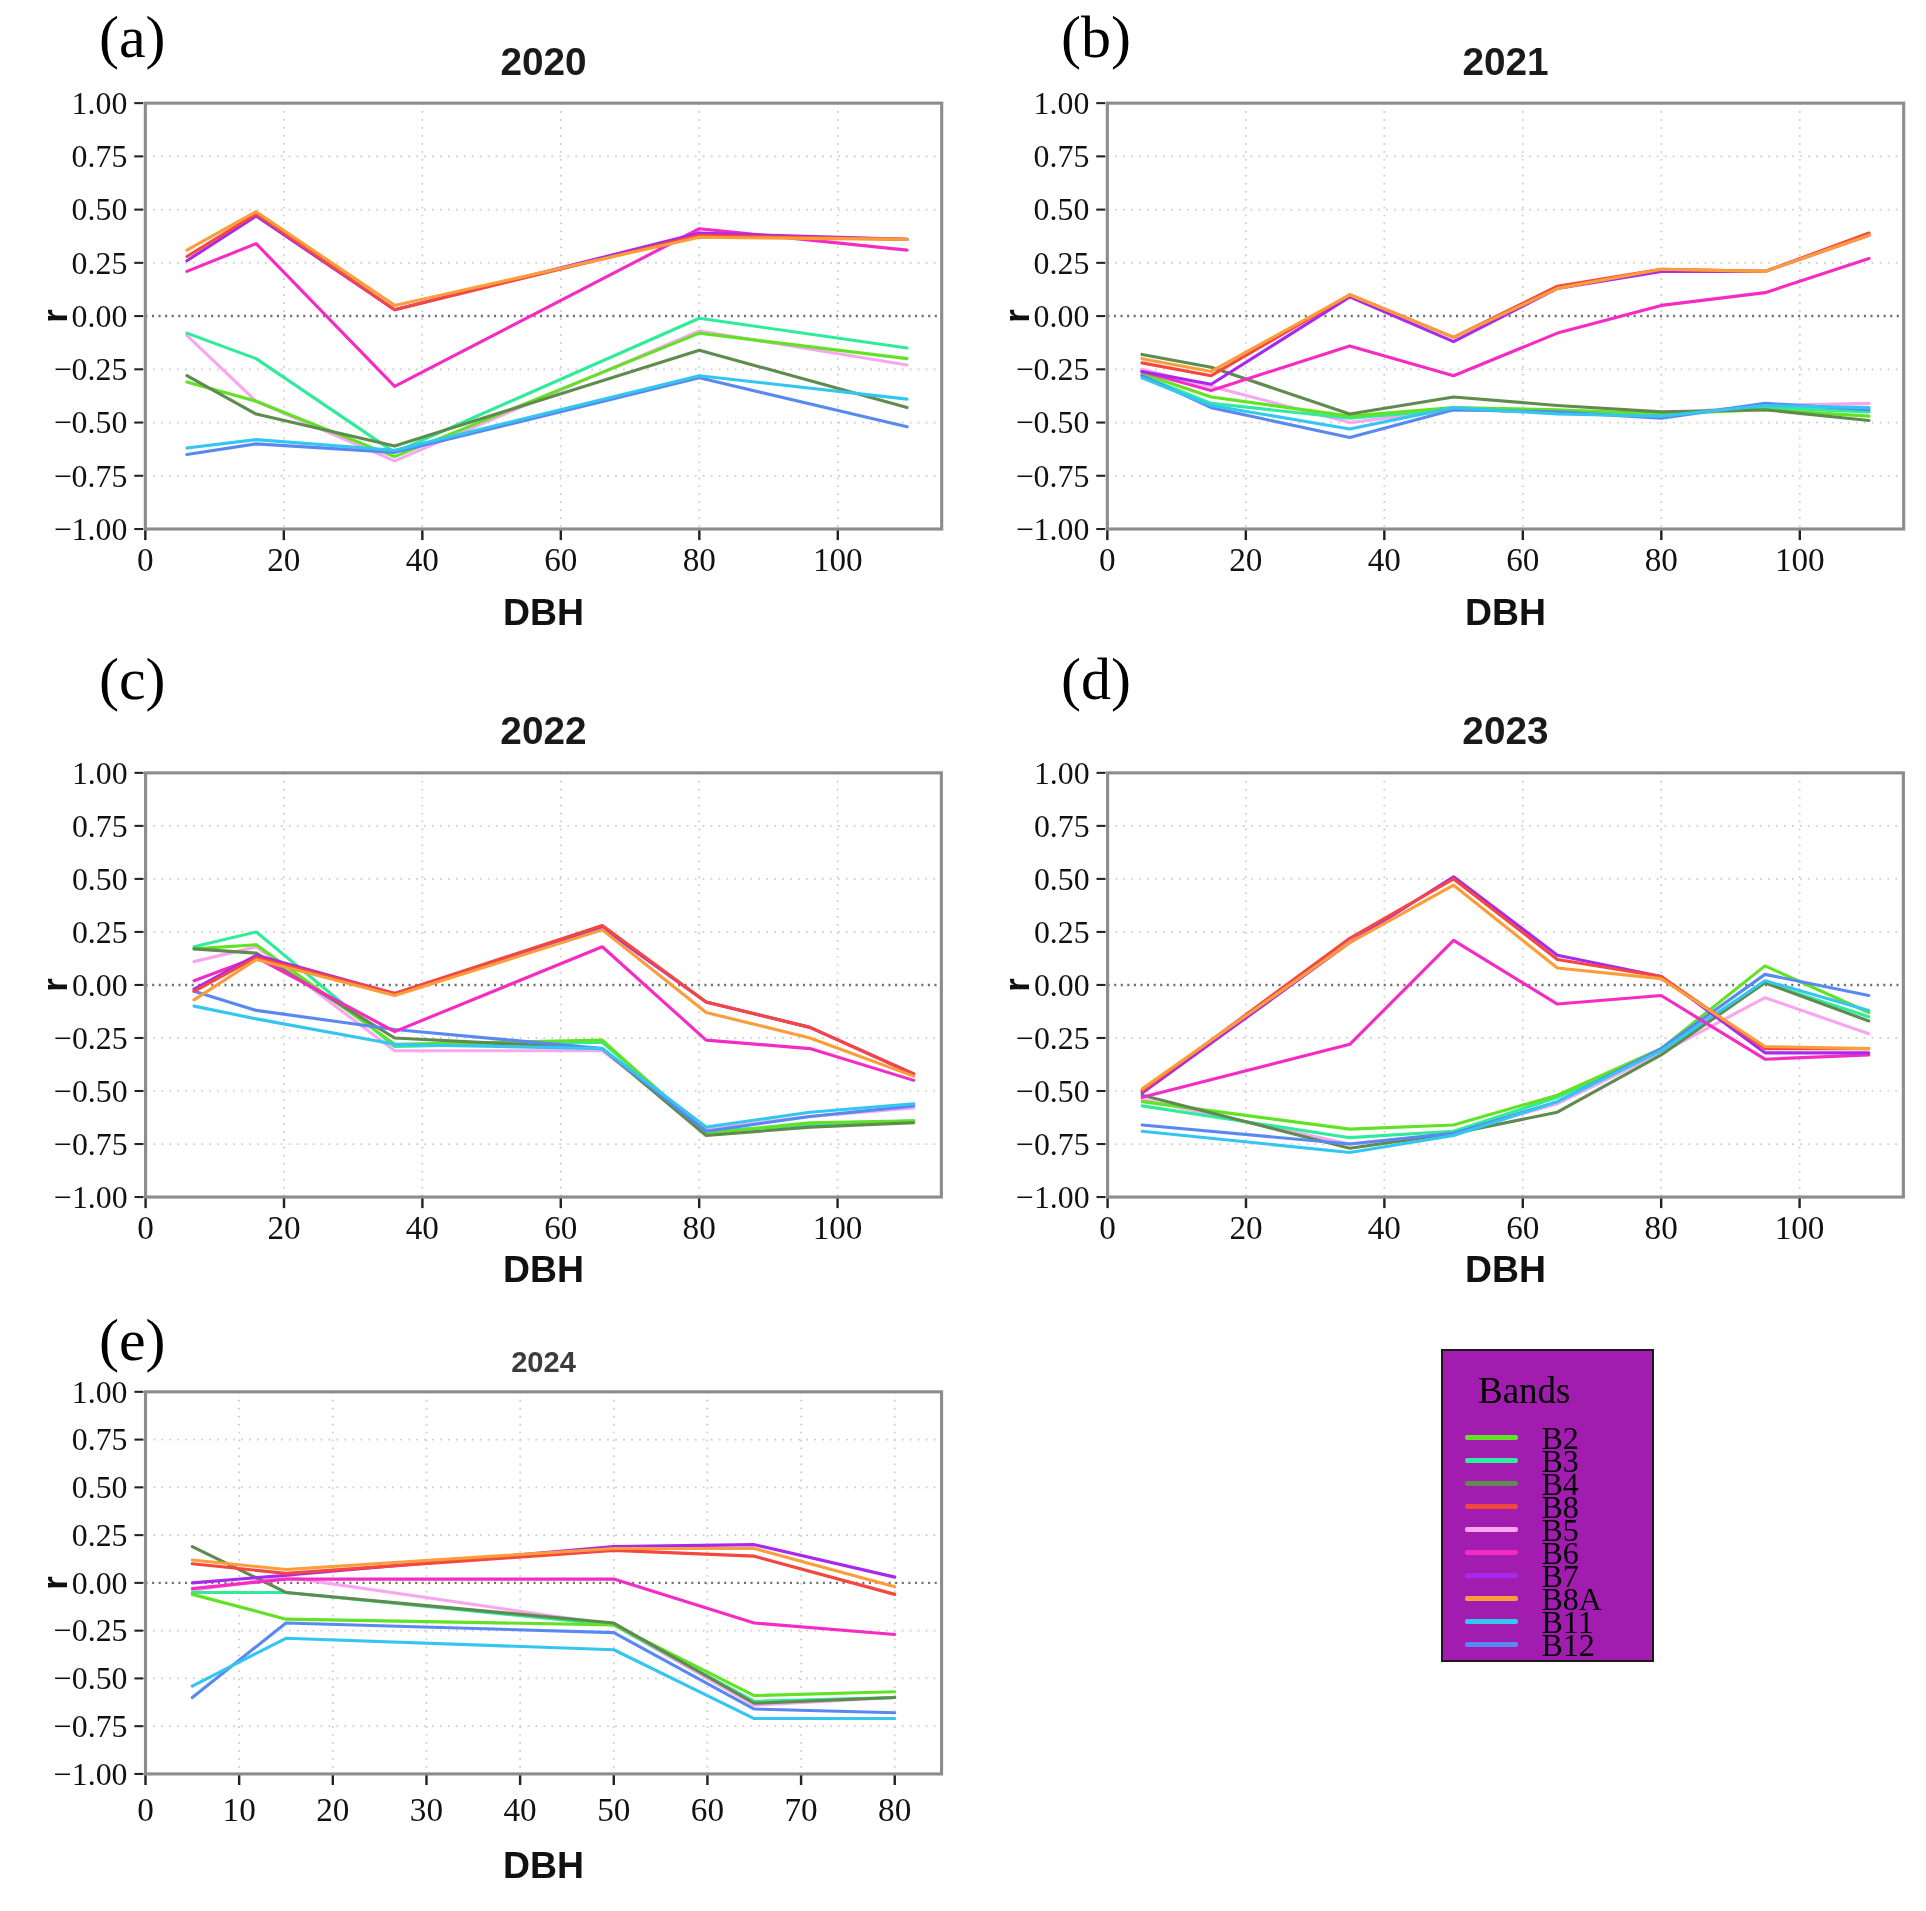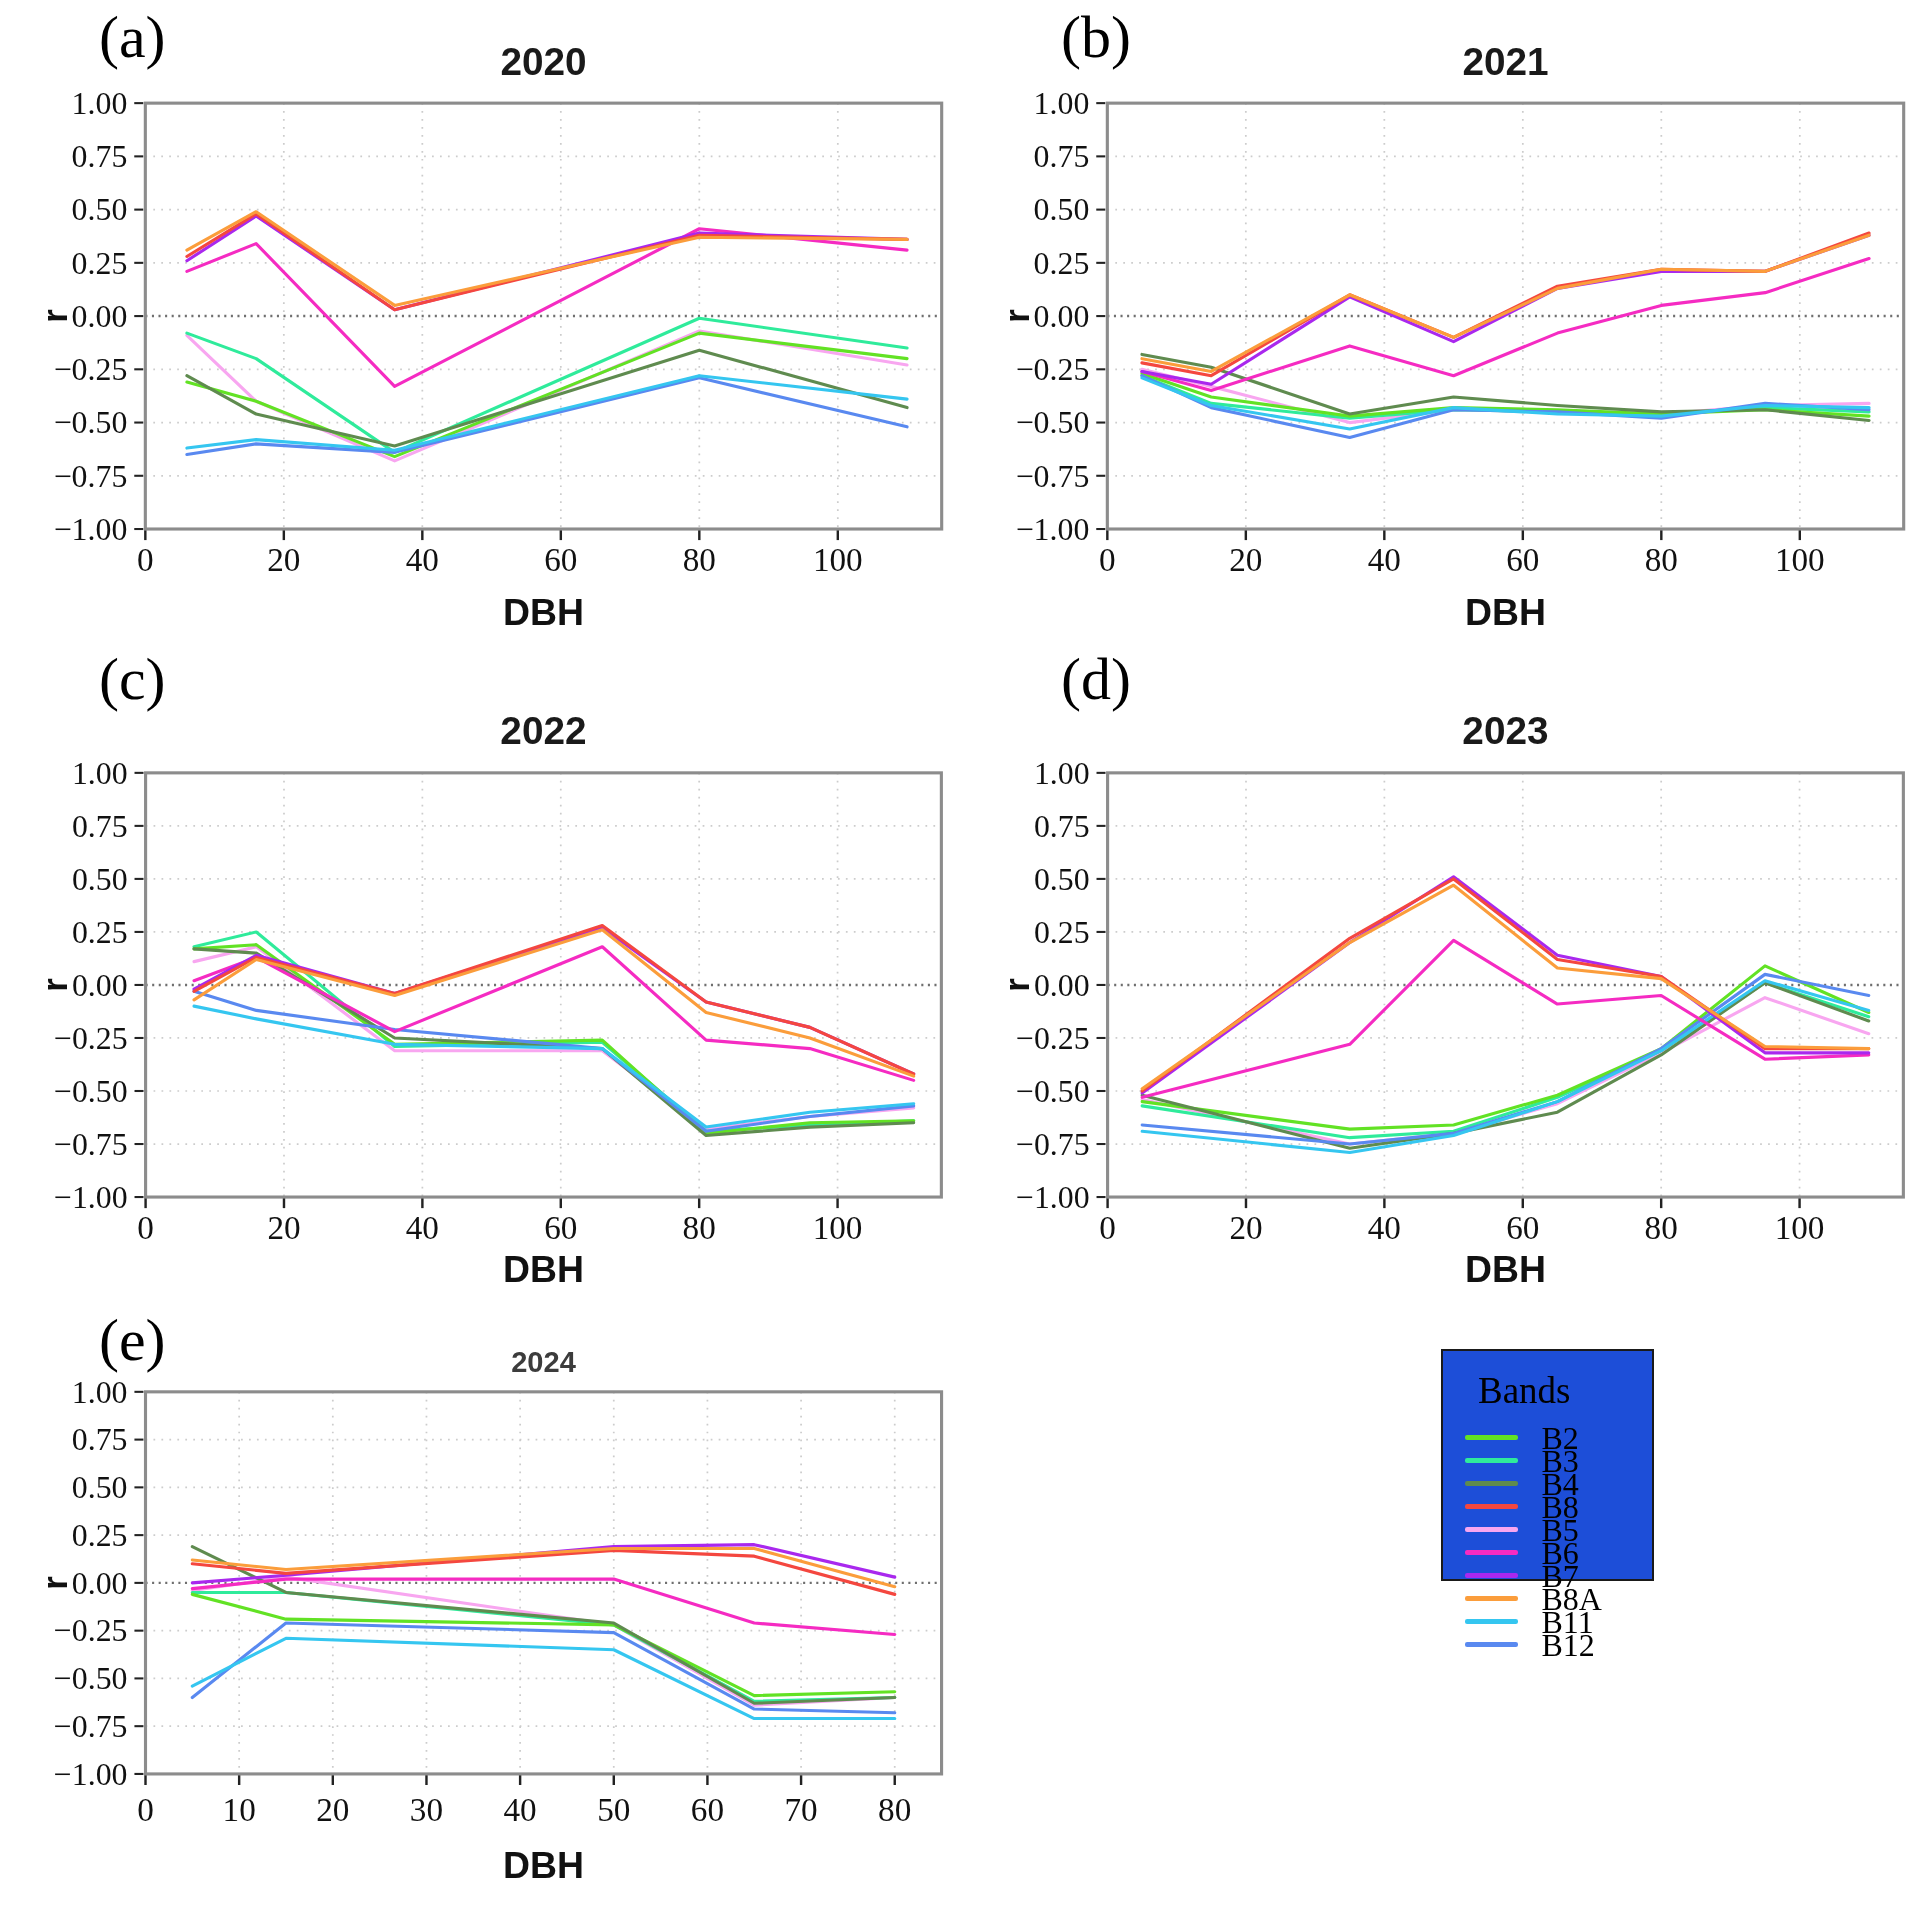--- a/index.html
+++ b/index.html
@@ -8,22 +8,22 @@
   .pos-a{left:38px;top:5.5px;width:921px;height:634px;}
   .pos-b{left:1000px;top:5.5px;width:921px;height:634px;}
   .pos-c{left:38px;top:640px;width:921px;height:647px;}
   .pos-d{left:1000px;top:640px;width:921px;height:647px;}
   .pos-e{left:38px;top:1288px;width:928px;height:623px;}
   .panel-letter{position:absolute;left:61px;top:0;font-family:"Liberation Serif",serif;
     font-size:60px;color:#000;line-height:1.05;}
   .pos-c .panel-letter,.pos-d .panel-letter{top:8.3px;}
   .pos-e .panel-letter{top:21px;}
   svg.chart{position:absolute;left:0;top:0;}
-  .legend{position:absolute;left:1441px;top:1349px;width:213px;height:232px;
-    border:2.1px solid #1a1a1a;background:#1d4ed8;box-sizing:border-box;}
+  .legend{position:absolute;left:1441px;top:1349px;width:213px;height:313px;
+    border:2.1px solid #1a1a1a;background:#a21caf;box-sizing:border-box;}
   .legend-title{font-family:"Liberation Serif",serif;font-size:37px;color:#000;
     margin:18px 0 14px 35px;}
   .legend-items{display:flex;flex-direction:column;padding-left:22px;}
   .legend-item{display:flex;align-items:center;height:23px;}
   .legend-swatch{width:53px;height:4.2px;border-radius:2.1px;flex:0 0 auto;margin-right:23.5px;}
   .legend-label{font-family:"Liberation Serif",serif;font-size:32px;color:#000;line-height:1;}
 </style>
 </head>
 <body>
 

